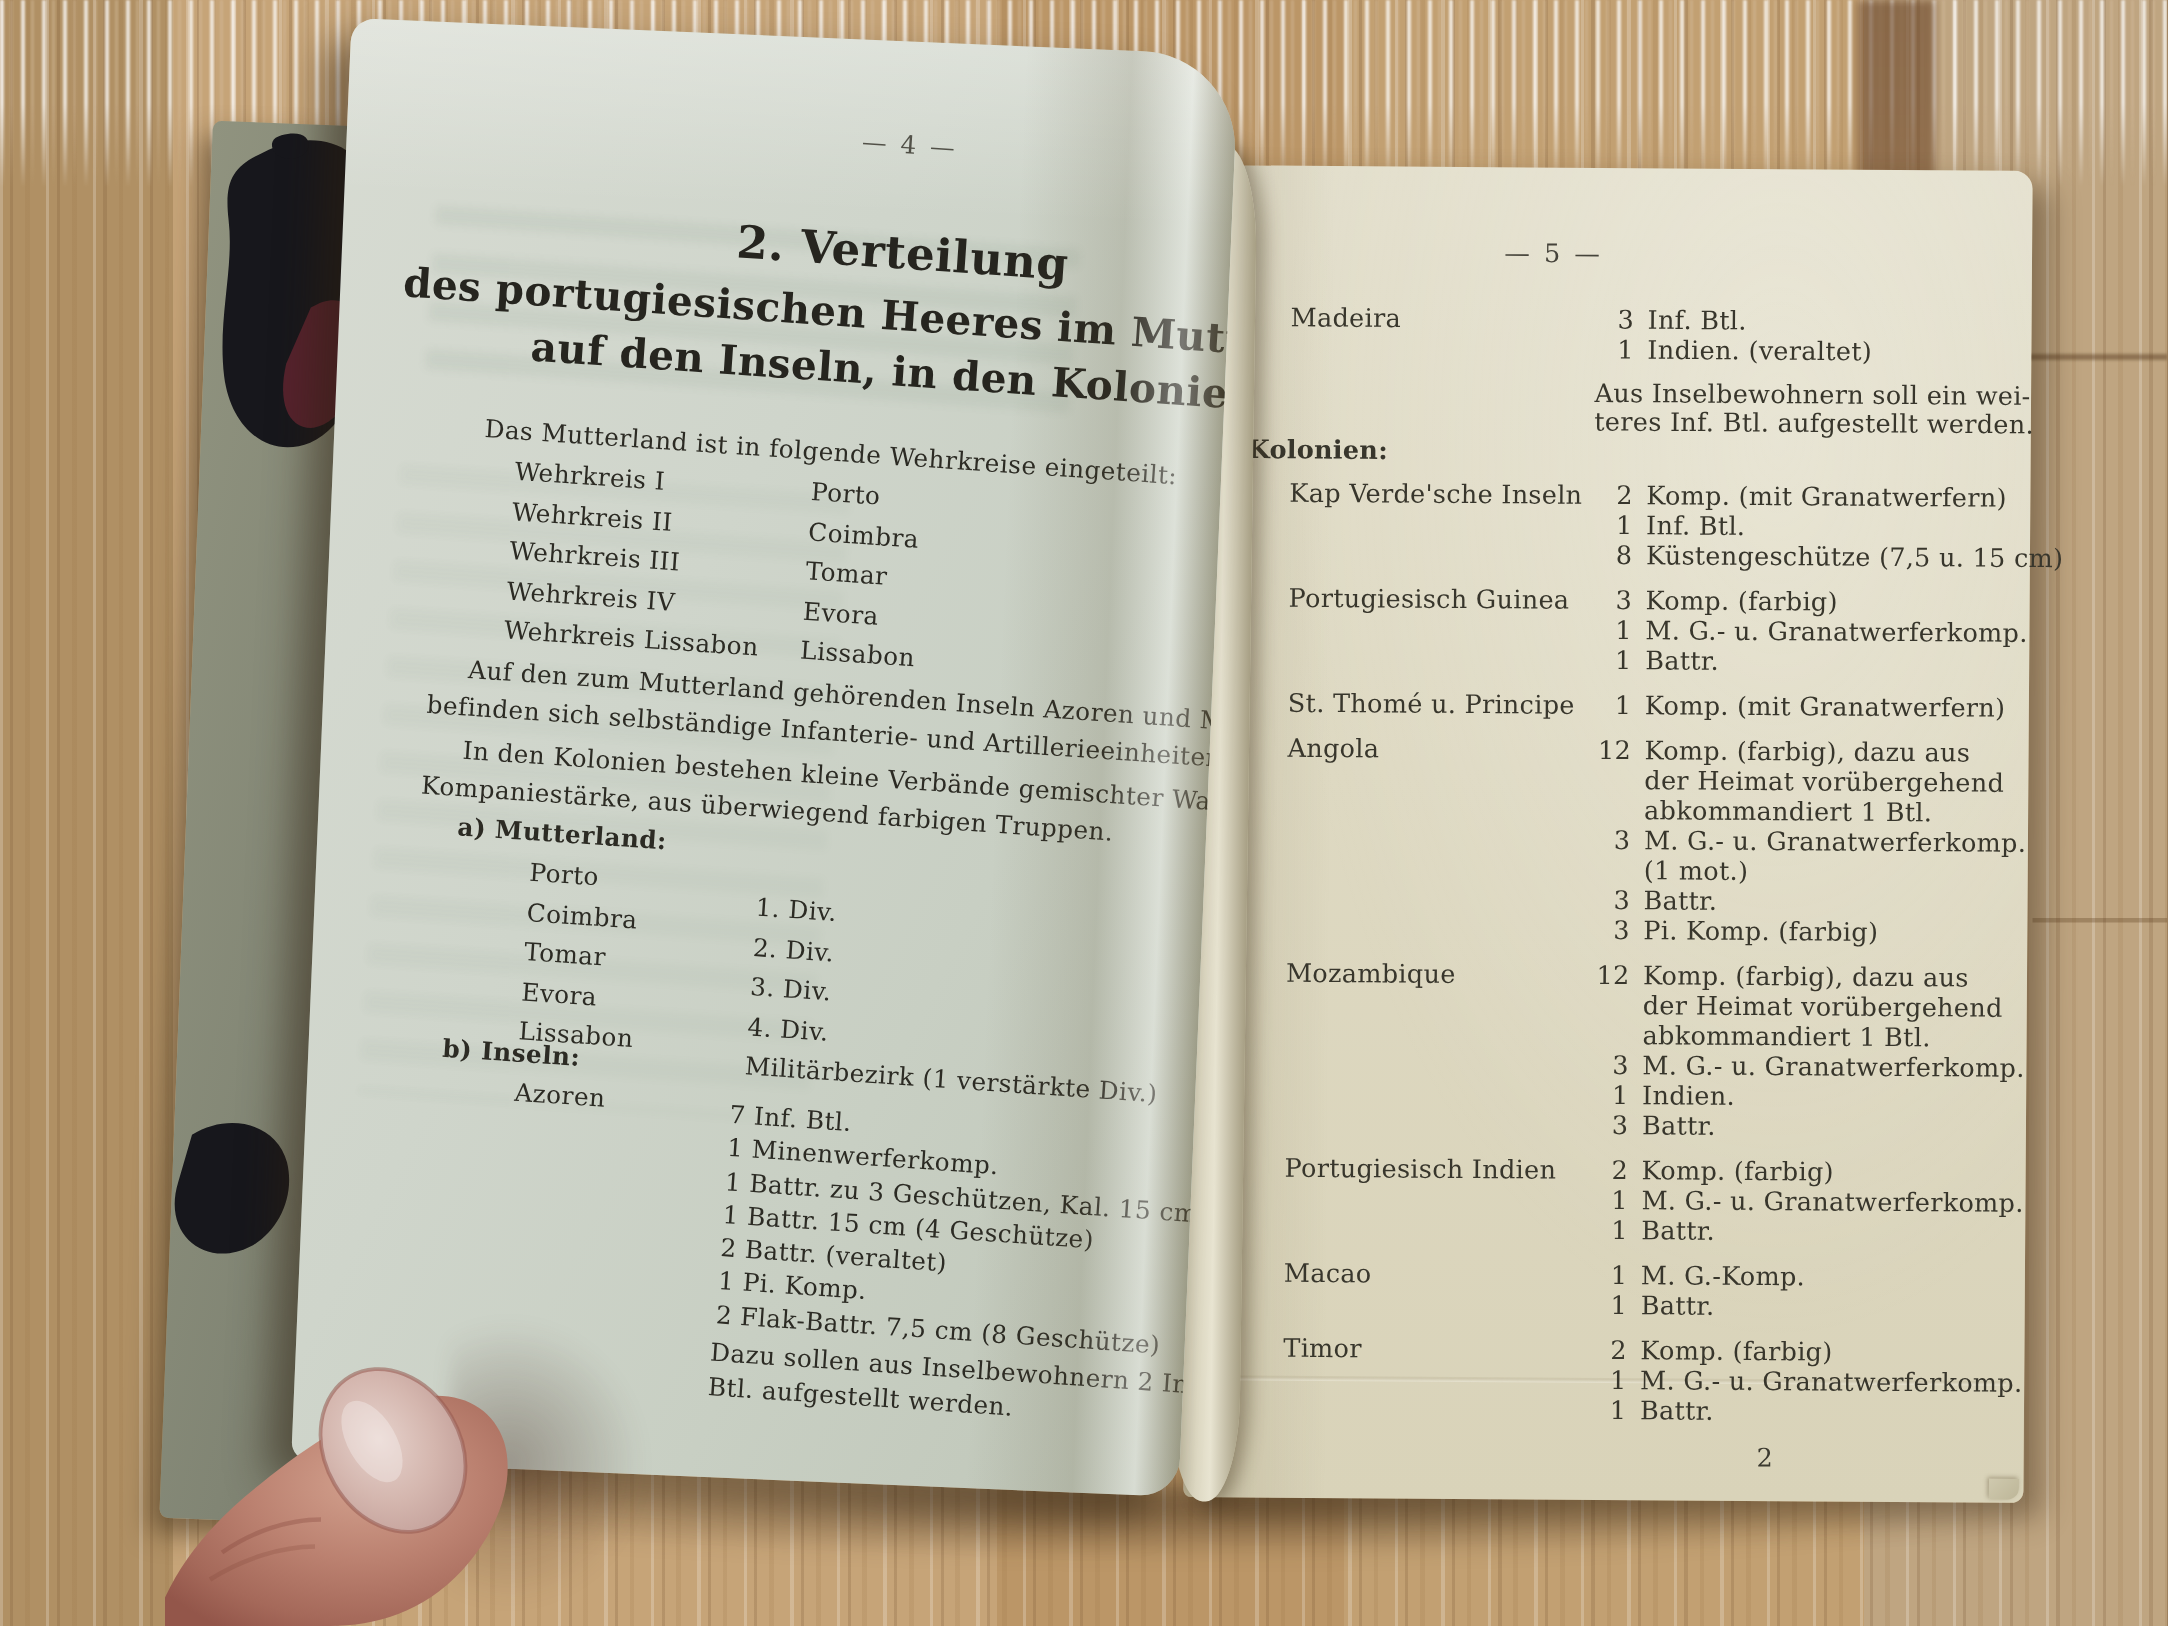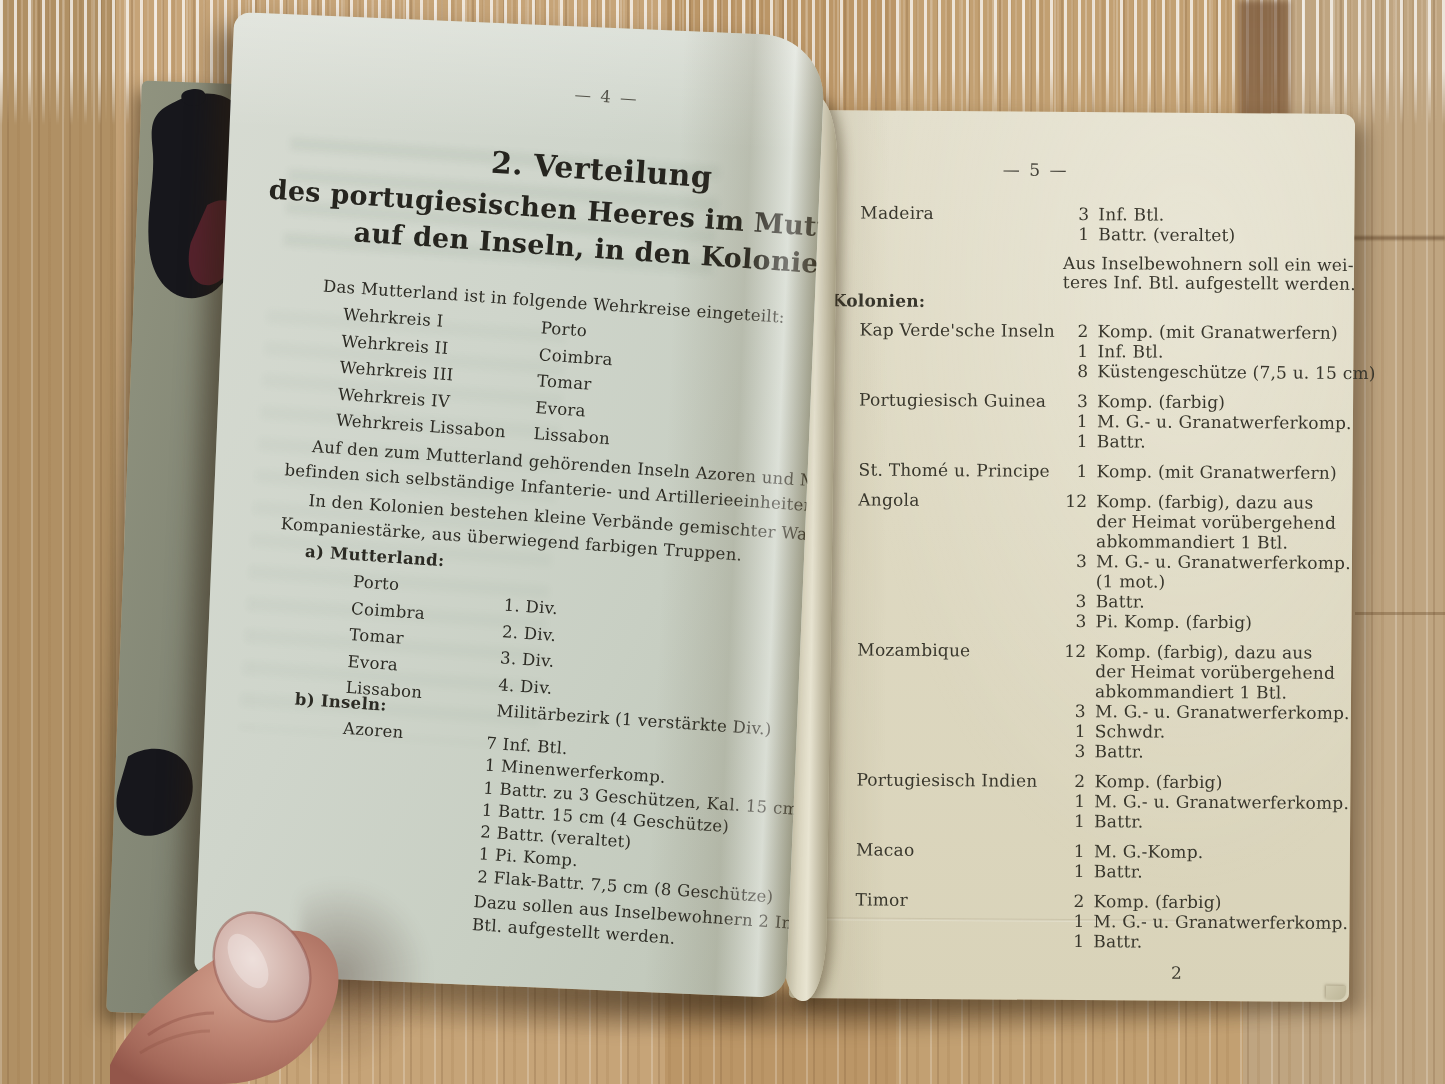--- a/index.html
+++ b/index.html
@@ -158,21 +158,21 @@
               <div class="units">
                 <div class="urow">
                   <span class="n">3</span>
                   <span class="t">
                     <div class="uline">Inf. Btl.</div>
                   </span>
                 </div>
                 <div class="urow">
                   <span class="n">1</span>
                   <span class="t">
-                    <div class="uline">Battr. (veraltet)</div>
+                    <div class="uline">Indien. (veraltet)</div>
                   </span>
                 </div>
               </div>
             </div>
             <div class="note">
               <div class="note-line">Aus Inselbewohnern soll ein wei-</div>
               <div class="note-line">teres Inf. Btl. aufgestellt werden.</div>
             </div>
           </div>
         </div>
@@ -289,21 +289,21 @@
                 </div>
                 <div class="urow">
                   <span class="n">3</span>
                   <span class="t">
                     <div class="uline">M. G.- u. Granatwerferkomp.</div>
                   </span>
                 </div>
                 <div class="urow">
                   <span class="n">1</span>
                   <span class="t">
-                    <div class="uline">Schwdr.</div>
+                    <div class="uline">Indien.</div>
                   </span>
                 </div>
                 <div class="urow">
                   <span class="n">3</span>
                   <span class="t">
                     <div class="uline">Battr.</div>
                   </span>
                 </div>
               </div>
             </div>

